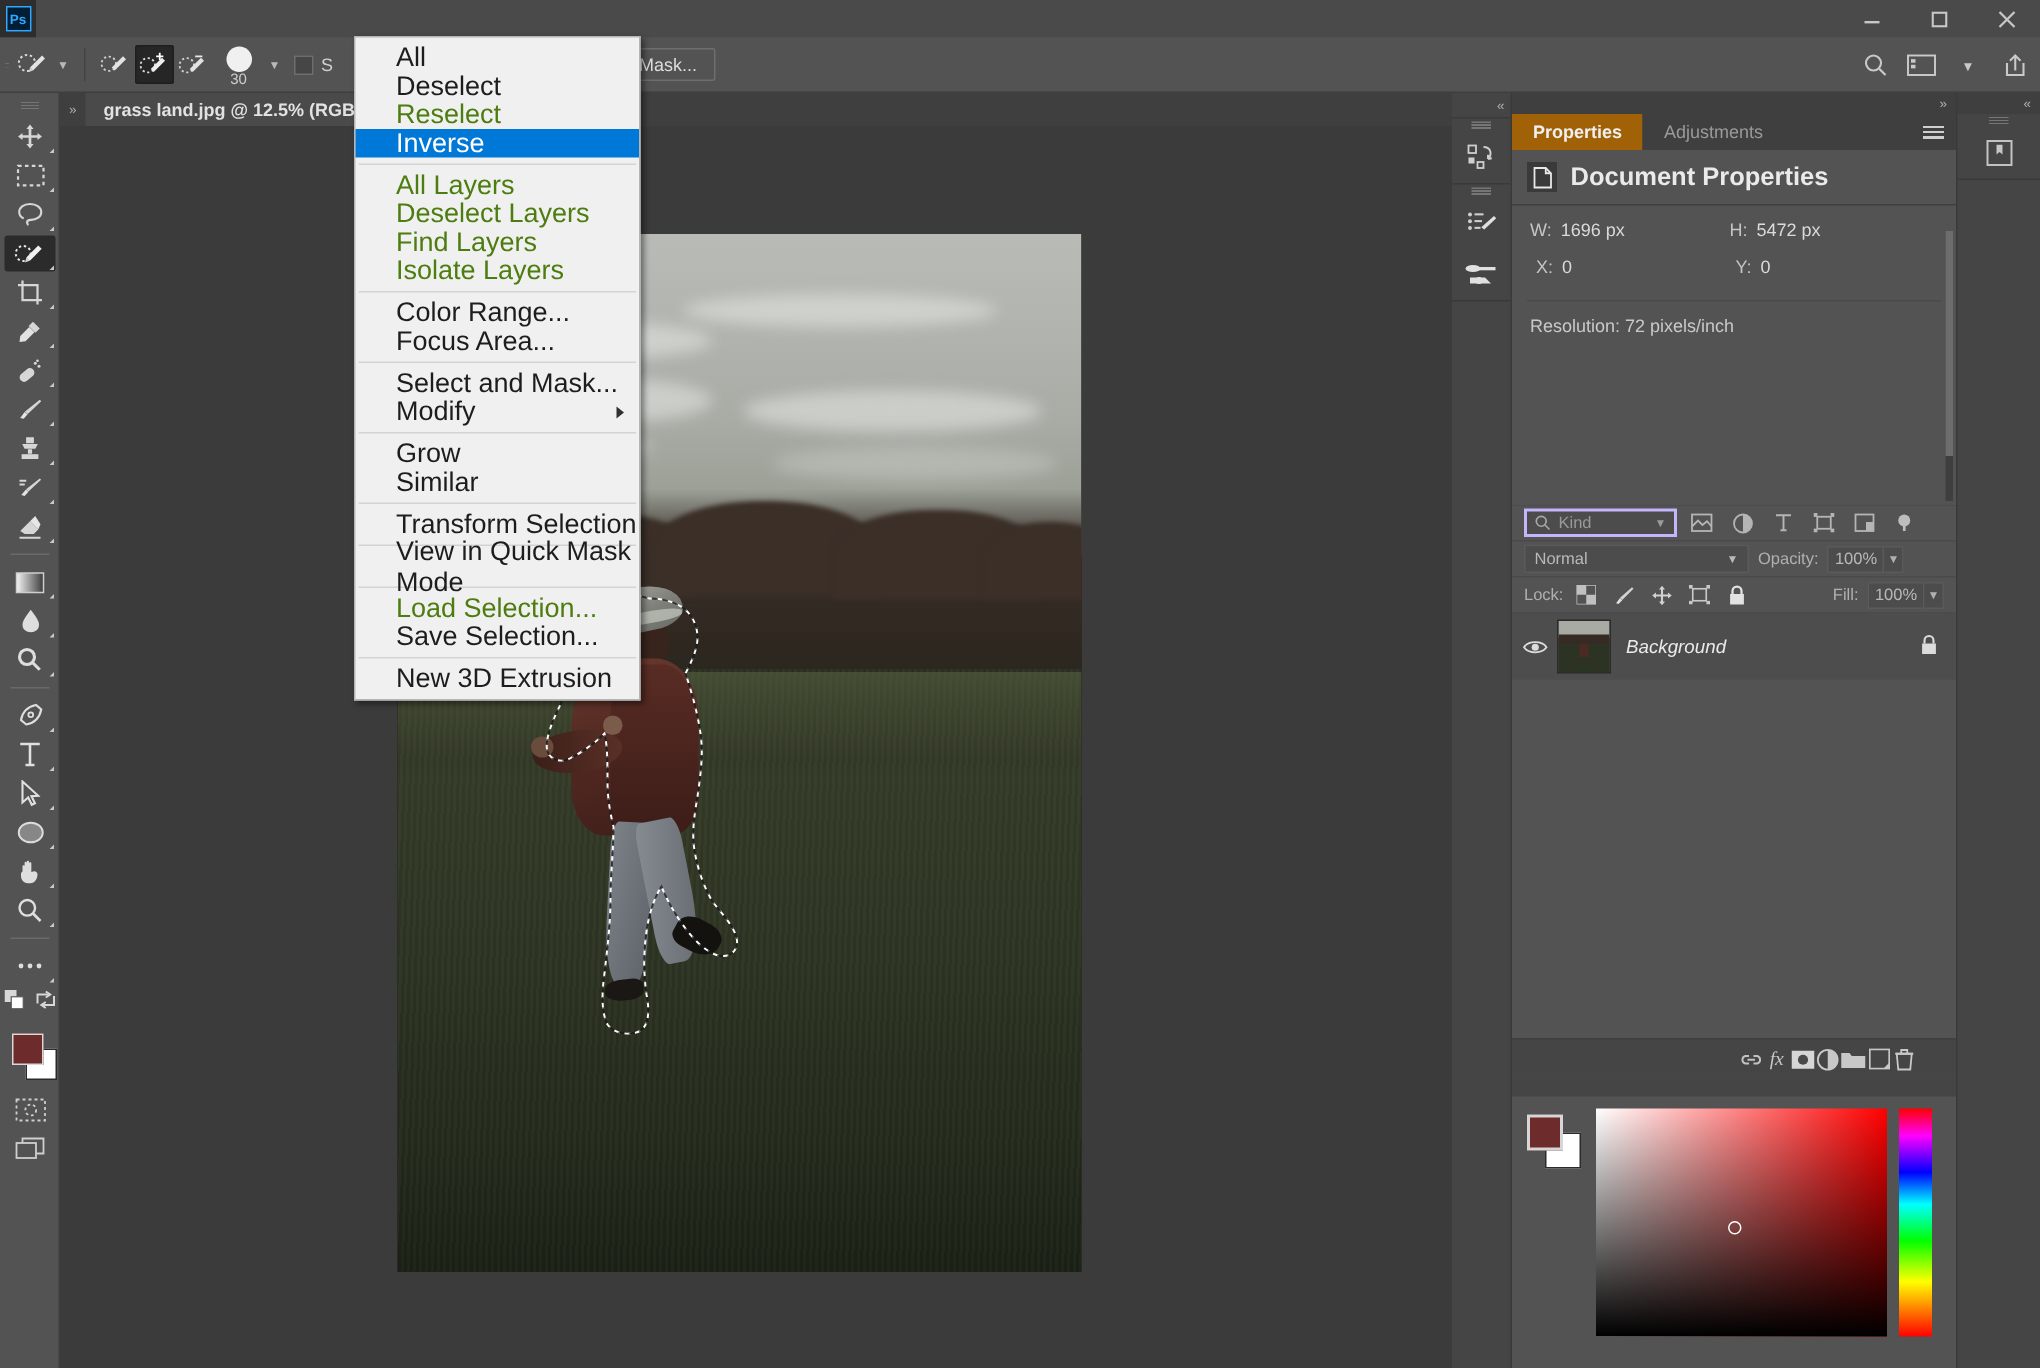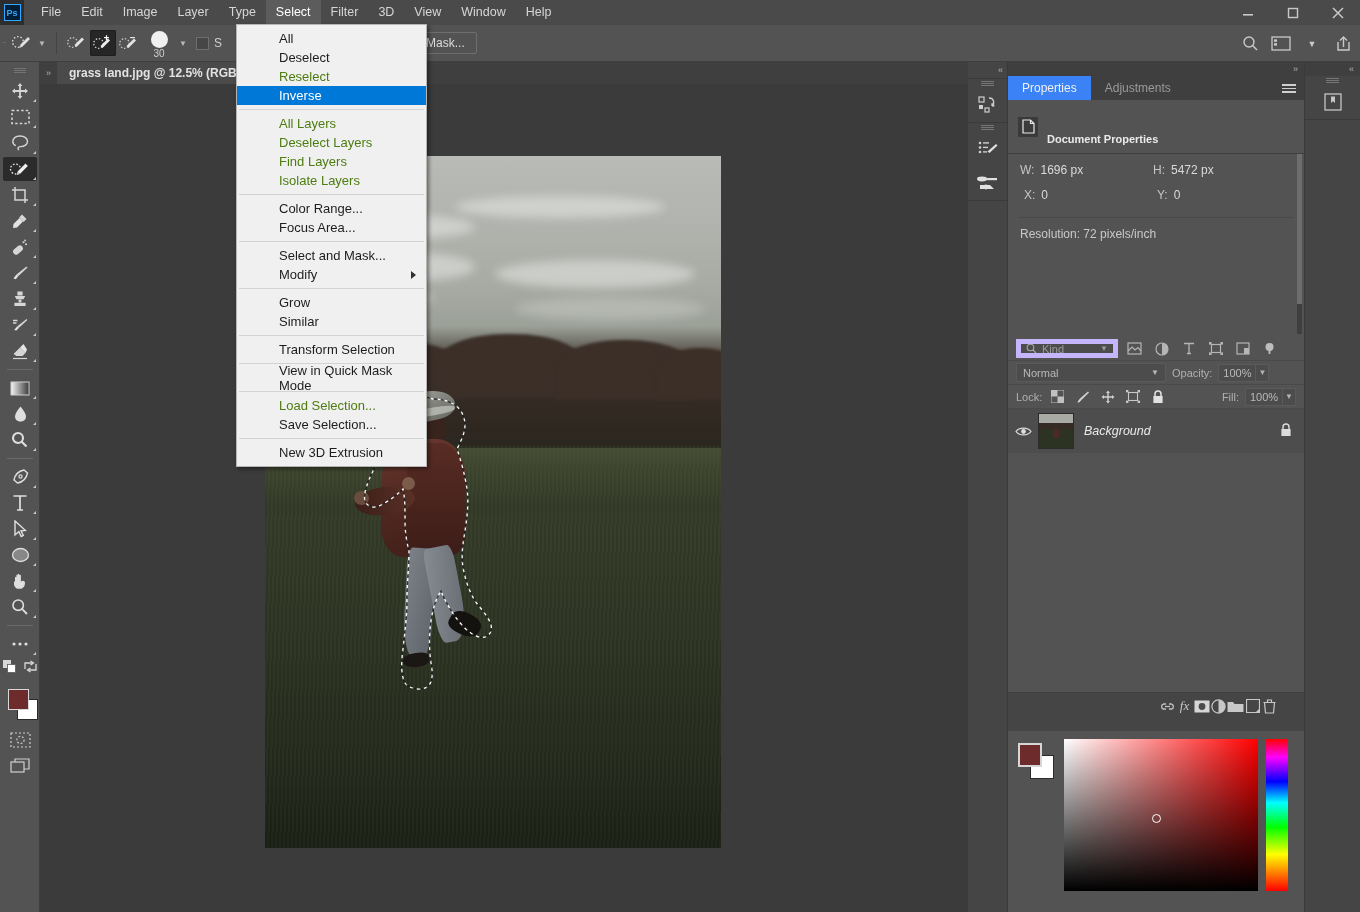--- a/index.html
+++ b/index.html
@@ -195,45 +195,45 @@
   .rightpanels{
     position:absolute; left:1008px; top:62px; width:296px; height:850px;
     background:#454545;
   }
   .rp-topbar{ position:absolute;left:0;top:0;width:296px;height:14px;background:#3f3f3f;
     display:flex;align-items:center;justify-content:flex-end;padding-right:6px;color:#b0b0b0;font-size:9px;}
   .panel{ position:absolute; left:0; width:296px; background:#454545; }
   .ptabs{ height:24px; background:#3f3f3f; display:flex; align-items:stretch; position:relative;}
   .ptab{ padding:0 14px; display:flex;align-items:center; font-size:12px; color:#9a9a9a;
     background:#3f3f3f; }
-  .ptab.active{ background:#3b82f6; color:#f0f0f0; font-weight:normal;}
+  .ptab.active{ background:#a16207; color:#f0f0f0; font-weight:bold;}
   .pmenu{ position:absolute; right:8px; top:0; height:24px; display:flex;align-items:center;}
   .pmenu i{ display:block; width:14px;height:9px;
     background:repeating-linear-gradient(180deg,#cfcfcf 0 1.5px,transparent 1.5px 3.5px);}
   .pbody{ background:#535353; }
 
   
   .doc-prop-head{ display:flex; align-items:center; gap:9px; padding:8px 10px;
     border-bottom:1px solid #3f3f3f;}
   .doc-ico{ width:20px;height:20px; background:#3a3a3a; display:flex;align-items:center;justify-content:center;}
-  .doc-prop-title{ font-size:11px; font-weight:bold; color:#eaeaea;margin-top:25px;}
+  .doc-prop-title{ font-size:17px; font-weight:bold; color:#eaeaea;}
   .prop-grid{ padding:9px 12px 2px 12px; }
   .prow{ display:flex; font-size:12px; color:#c5c5c5; margin-bottom:11px;}
   .pcell{ width:133px; display:flex; gap:6px;}
   .pk{ color:#c5c5c5;}
   .pv{ color:#dadada;}
   .prop-sep{ height:1px; background:#4a4a4a; margin:2px 10px 0 10px;}
   .res-line{ padding:9px 12px; font-size:12px; color:#c9c9c9;}
   .pscroll{ position:absolute; right:2px; top:54px; width:5px; height:180px; background:#3f3f3f;}
   .pscroll i{ display:block;width:5px;height:150px;background:#6d6d6d;}
 
   
   .lrow{ display:flex; align-items:center; height:24px; padding:0 8px; gap:6px;
     border-bottom:1px solid #4a4a4a;}
-  .kind-sel{ flex:1; height:19px; background:#4c4c4c; border:5px solid #c4b5fd;
+  .kind-sel{ flex:1; height:19px; background:#4c4c4c; border:2px solid #c4b5fd;
     display:flex; align-items:center; gap:5px; padding:0 5px; font-size:11px; color:#9a9a9a;
     max-width:102px;}
   .kind-sel .arr{ margin-left:auto; font-size:8px; }
   .filt-ico{ width:21px;height:20px;display:flex;align-items:center;justify-content:center;color:#b5b5b5;}
   .blend-sel{ width:150px; height:19px; background:#4c4c4c; border:1px solid #5a5a5a;
     display:flex;align-items:center; padding:0 6px; font-size:11px; color:#b9b9b9;}
   .blend-sel .arr{ margin-left:auto; font-size:8px;}
   .minilbl{ font-size:11px; color:#b0b0b0; }
   .minibox{ height:18px; min-width:38px; background:#4c4c4c; border:1px solid #5a5a5a;
     display:flex;align-items:center;justify-content:center; font-size:11px; color:#b9b9b9;}
@@ -279,49 +279,36 @@
     background:repeating-linear-gradient(180deg,#767676 0 1px,transparent 1px 2px);}
   .fs-ico{ width:56px;height:34px;display:flex;align-items:center;justify-content:center;}
   .fs-div{ width:100%;height:1px;background:#3a3a3a;}
 
   
   .dropdown{
     position:absolute; left:236px; top:24px; width:191px;
     background:#f0f0f0; border:1px solid #b5b5b5; box-shadow:2px 2px 4px rgba(0,0,0,.45);
     padding:4px 0 4px 0; z-index:50;
   }
-  .mrow{ height:19px; display:flex; align-items:center; padding-left:42px;
-    font-size:13px; color:#1d1d1d; position:relative;}
+  .mrow{ height:19px; display:flex; align-items:center; padding-left:27px;
+    font-size:18px; color:#1d1d1d; position:relative;}
   .mrow.disabled{ color:#4d7c0f; }
   .mrow.hl{ background:#0078d7; color:#ffffff; }
   .mrow .sub{ position:absolute; right:10px; width:0;height:0;
     border-top:4px solid transparent;border-bottom:4px solid transparent;border-left:5px solid #303030;}
   .msep{ height:1px; background:#d3d3d3; margin:4px 2px; }
 </style>
 </head>
 <body>
 
 <div id="app">
 
   <div class="titlebar">
     <div class="ps-logo">
       <span>Ps</span>
-    </div>
-    <div class="menubar">
-      <div class="menu-item">File</div>
-      <div class="menu-item">Edit</div>
-      <div class="menu-item">Image</div>
-      <div class="menu-item">Layer</div>
-      <div class="menu-item">Type</div>
-      <div class="menu-item active">Select</div>
-      <div class="menu-item">Filter</div>
-      <div class="menu-item">3D</div>
-      <div class="menu-item">View</div>
-      <div class="menu-item">Window</div>
-      <div class="menu-item">Help</div>
     </div>
     <div class="win-btns">
       <div class="win-btn">
         <svg width="12" height="10" viewBox="0 0 12 10">
             <rect x="1" y="6" width="10" height="1.6" fill="#c8c8c8"></rect>
           </svg>
       </div>
       <div class="win-btn">
         <svg width="12" height="12" viewBox="0 0 12 12">
             <rect x="1.5" y="1.5" width="9" height="9" fill="none" stroke="#c8c8c8" stroke-width="1.4"></rect>

